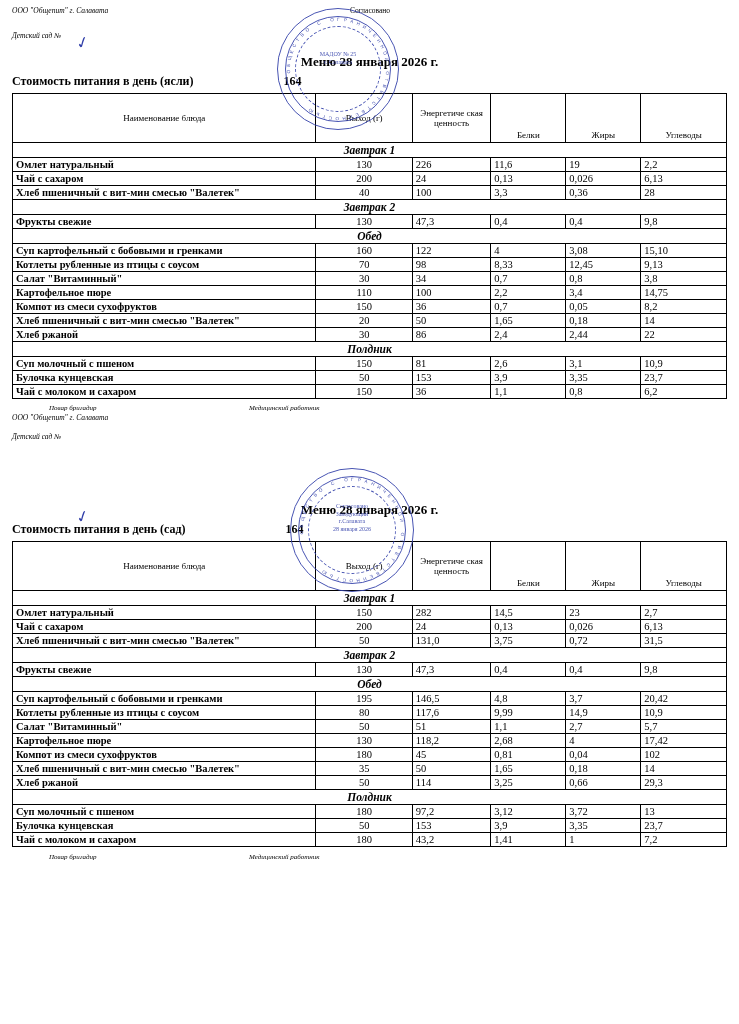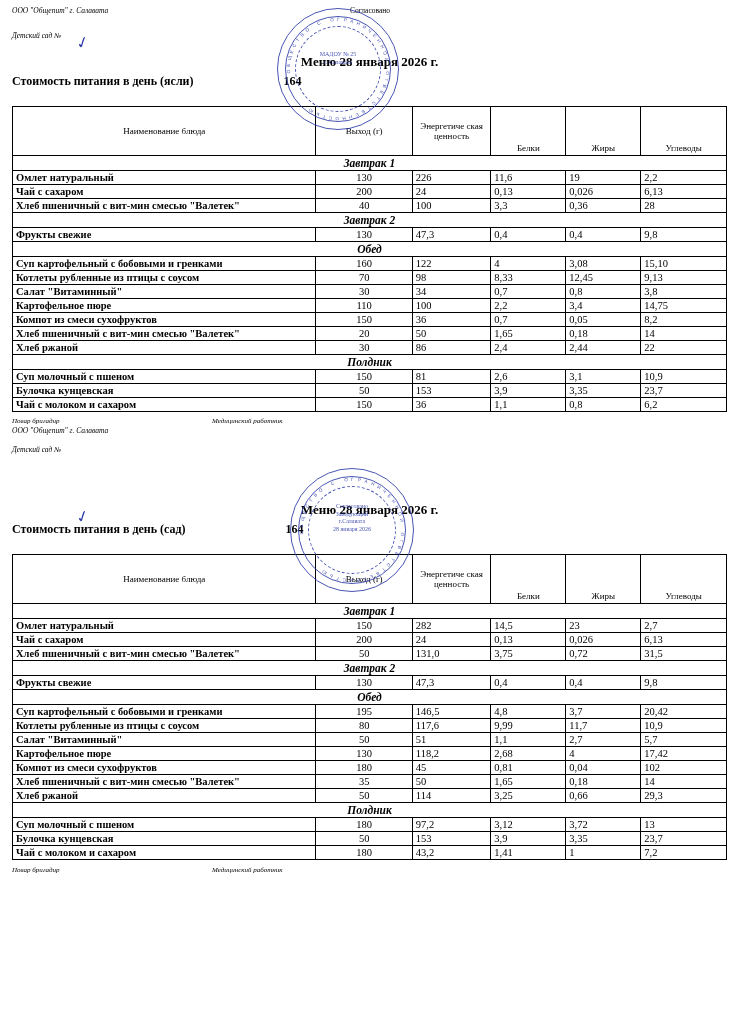--- a/index.html
+++ b/index.html
@@ -52,21 +52,21 @@
     font-size: 12px;
     margin-top: 4px;
   }
   .cost-label { }
   .cost-value {
     margin-left: 90px;
   }
   table.menu {
     width: 100%;
     border-collapse: collapse;
-    margin-top: 17px;
+    margin-top: 4px;
     table-layout: fixed;
   }
   table.menu td, table.menu th {
     border: 1px solid #000;
     font-size: 10.5px;
     padding: 1px 3px;
     vertical-align: middle;
   }
   table.menu thead th {
     font-size: 9px;
@@ -101,20 +101,21 @@
     text-align: center;
     font-style: italic;
     font-weight: bold;
     font-size: 11.5px;
   }
   .footer {
     display: flex;
     font-size: 7px;
     font-style: italic;
     margin-top: 5px;
+    margin-left: 37px;
   }
   .footer .f1 { width: 200px; }
   .footer .f2 { width: 200px; }
   .footer-org {
     font-size: 7.5px;
     font-style: italic;
     margin-top: 1px;
   }
 
   
@@ -418,21 +419,21 @@
           <td class="num">146,5</td>
           <td class="num">4,8</td>
           <td class="num">3,7</td>
           <td class="num">20,42</td>
         </tr>
         <tr>
           <td class="name">Котлеты рубленные из птицы с соусом</td>
           <td class="out">80</td>
           <td class="num">117,6</td>
           <td class="num">9,99</td>
-          <td class="num">11,7</td>
+          <td class="num">14,9</td>
           <td class="num">10,9</td>
         </tr>
         <tr>
           <td class="name">Салат "Витаминный"</td>
           <td class="out">50</td>
           <td class="num">51</td>
           <td class="num">1,1</td>
           <td class="num">2,7</td>
           <td class="num">5,7</td>
         </tr>

